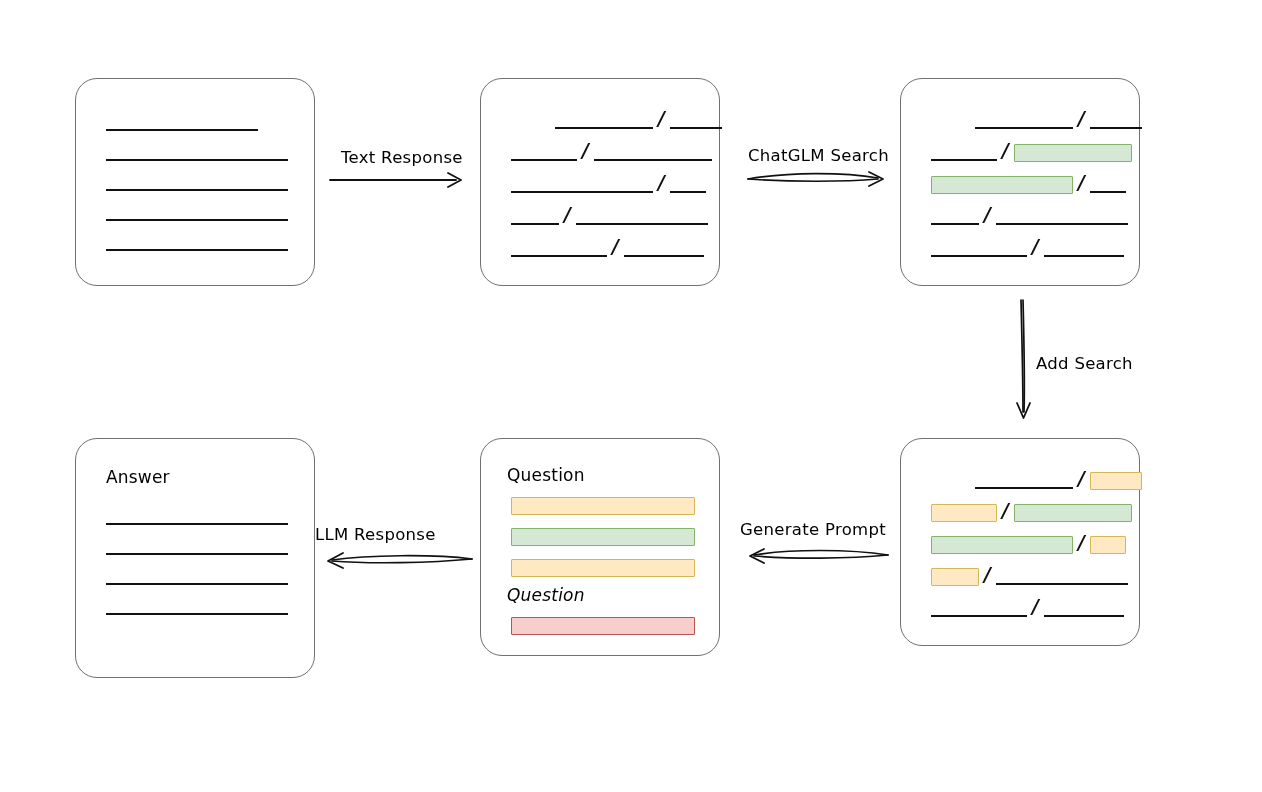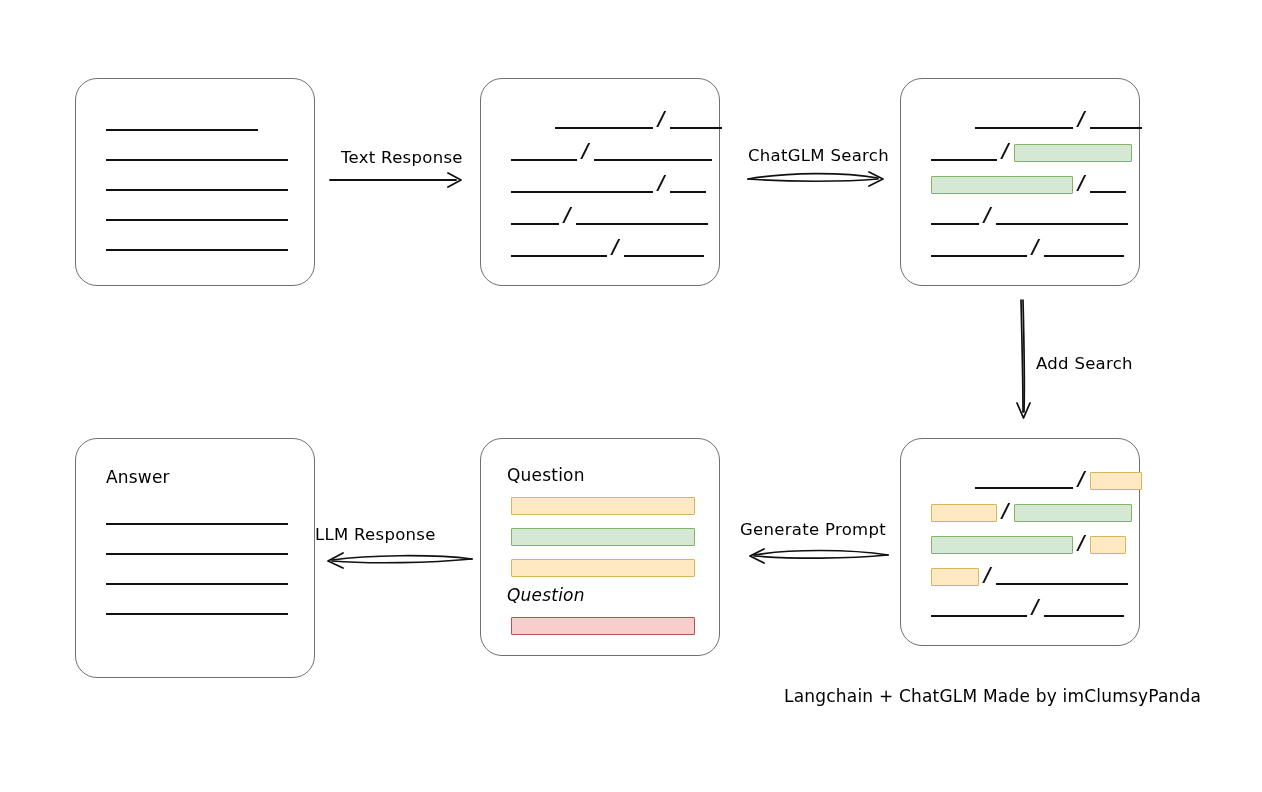--- a/index.html
+++ b/index.html
@@ -274,15 +274,14 @@
       <span class="seg" style="width:182px;"></span>
     </div>
     <div class="row" style="left:30px; top:130px;">
       <span class="seg" style="width:182px;"></span>
     </div>
     <div class="row" style="left:30px; top:160px;">
       <span class="seg" style="width:182px;"></span>
     </div>
   </div>
 
-  <div class="caption" style="left:784px; top:686px;">Langchain + ChatGLM Made by imClumsyPanda</div>
 
 </div>
 
 </body></html>

